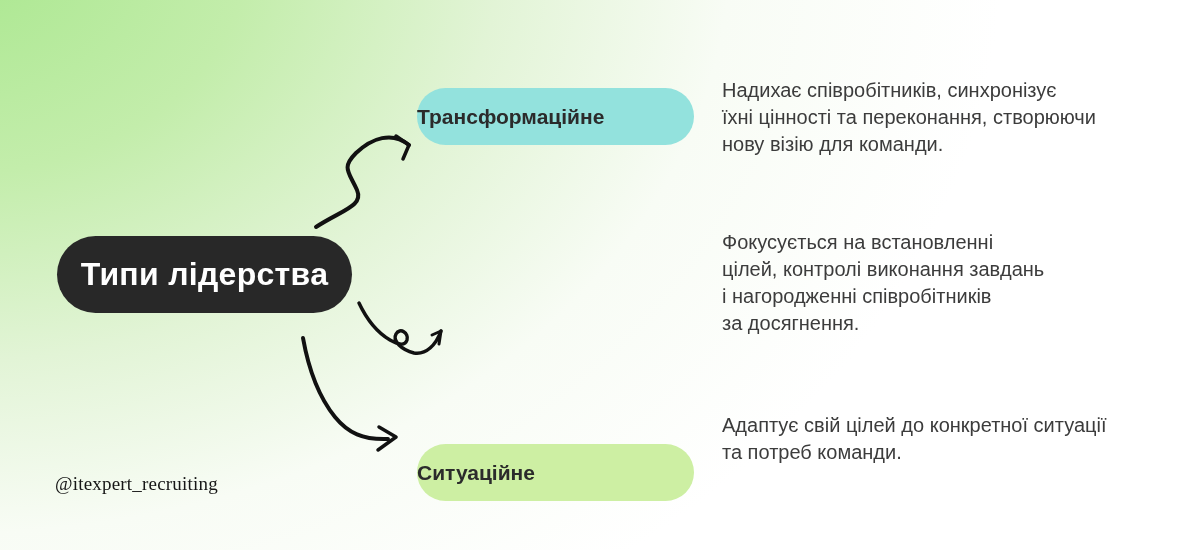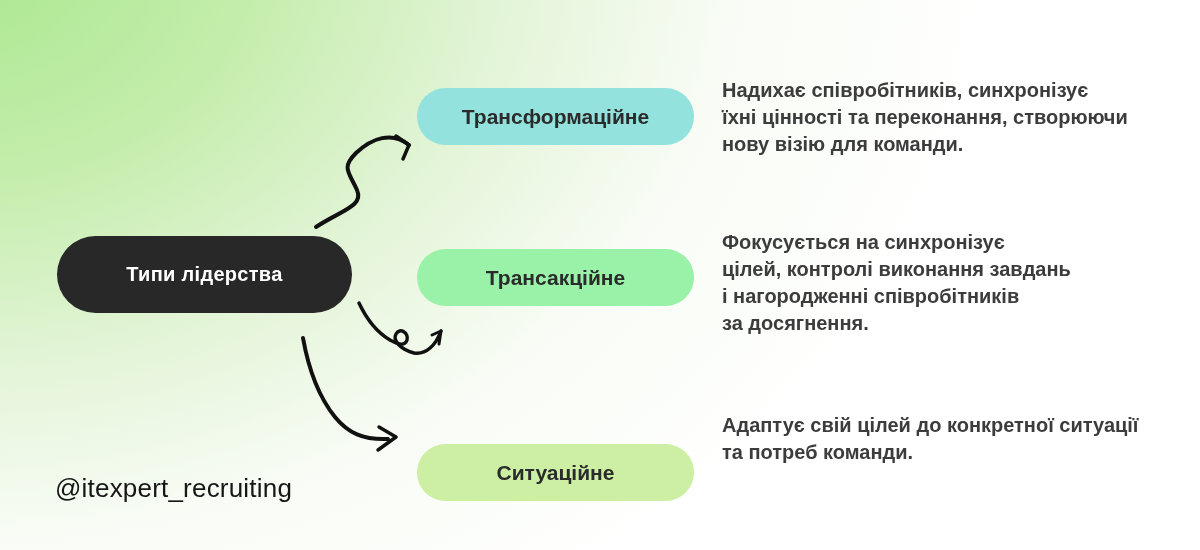--- a/index.html
+++ b/index.html
@@ -18,58 +18,58 @@
   .root-pill {
     position: absolute;
     left: 57px; top: 236px;
     width: 295px; height: 77px;
     background: #282828;
     border-radius: 40px;
     display: flex; align-items: center; justify-content: center;
   }
   .root-pill .label {
     color: #ffffff;
-    font-size: 20px;
+    font-size: 32px;
     font-weight: 700;
     letter-spacing: 0.3px;
   }
   .type-pill {
     position: absolute;
     left: 417px;
     width: 277px; height: 57px;
     border-radius: 29px;
-    display: flex; align-items: center; justify-content: center;
+    display: flex; align-items: center; justify-content: flex-start;
   }
   .type-pill .label {
     color: #2b2b2b;
     font-size: 21px;
     font-weight: 700;
   }
   .pill-1 { top: 88px; }
   .pill-2 { top: 249px; }
   .pill-3 { top: 408px; }
   .desc {
     position: absolute;
     left: 722px;
     width: 450px;
     color: #3c3c3c;
     font-size: 20px;
     line-height: 27px;
     white-space: pre-line;
-    font-weight: bold;
   }
   .desc-1 { top: 77px; }
   .desc-2 { top: 229px; }
   .desc-3 { top: 412px; }
   .credit {
     position: absolute;
     left: 55px; top: 473px;
     color: #161616;
-    font-size: 26px;
+    font-size: 19px;
     letter-spacing: 0.2px;
+    font-family: Liberation Serif, serif;
   }
   .arrows {
     position: absolute;
     left: 0; top: 0;
     width: 1200px; height: 550px;
     pointer-events: none;
   }
   .arrows path {
     fill: none;
     stroke: #111111;
@@ -101,24 +101,21 @@
     <span class="label">Типи лідерства</span>
   </div>
 
   <div class="type-pill pill-1" style="background-color: rgb(147, 226, 221);">
     <span class="label">Трансформаційне</span>
   </div>
   <div class="desc desc-1">Надихає співробітників, синхронізує
 їхні цінності та переконання, створюючи
 нову візію для команди.</div>
 
-  <div class="type-pill pill-2" style="background-color: rgb(153, 242, 168);">
-    <span class="label">Трансакційне</span>
-  </div>
-  <div class="desc desc-2">Фокусується на синхронізує
+  <div class="desc desc-2">Фокусується на встановленні
 цілей, контролі виконання завдань
 і нагородженні співробітників
 за досягнення.</div>
 
   <div class="type-pill pill-3" style="background-color: rgb(205, 239, 163); margin-top: 36px;">
     <span class="label">Ситуаційне</span>
   </div>
   <div class="desc desc-3">Адаптує свій цілей до конкретної ситуації
 та потреб команди.</div>
 

